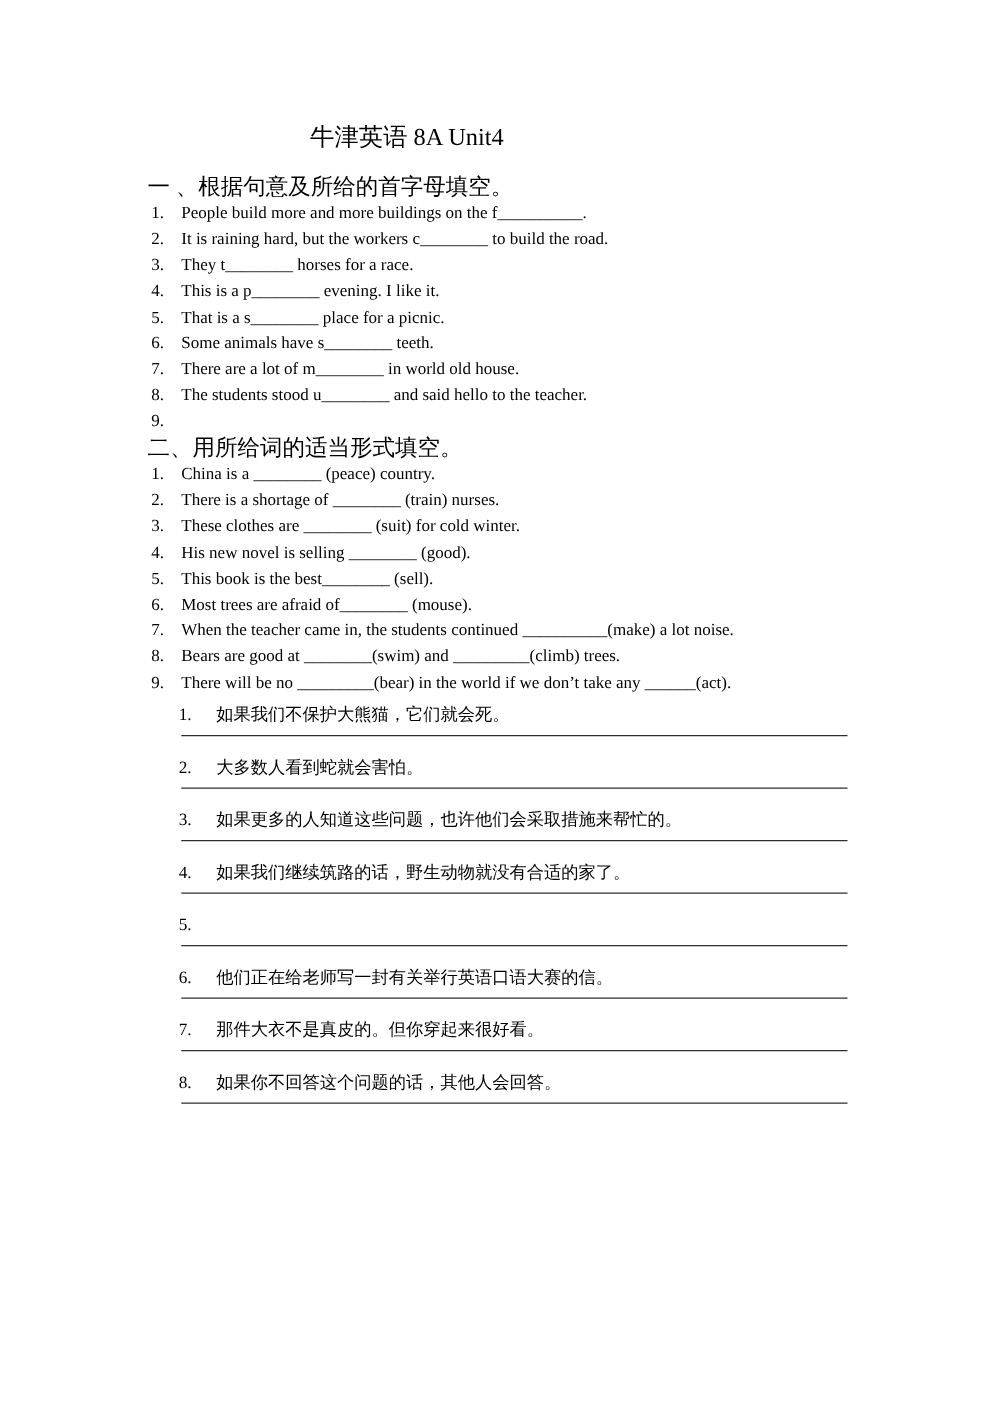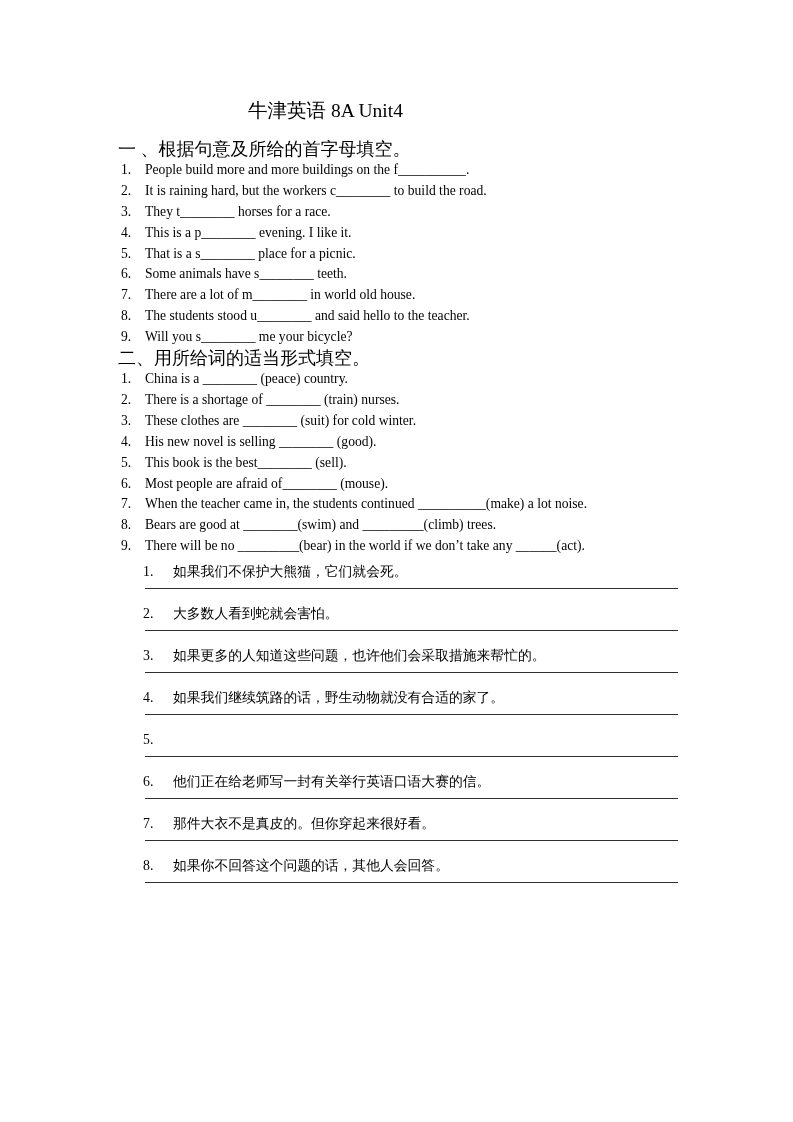--- a/index.html
+++ b/index.html
@@ -103,21 +103,20 @@
           <div class="item">
             <span class="num">7.</span>
             <span class="txt">There are a lot of m________ in world old house.</span>
           </div>
           <div class="item">
             <span class="num">8.</span>
             <span class="txt">The students stood u________ and said hello to the teacher.</span>
           </div>
           <div class="item">
             <span class="num">9.</span>
-            <span class="txt">Will you s________ me your bicycle?</span>
           </div>
         </div>
     </section>
 
     <section>
       <div class="sec-heading">二、用所给词的适当形式填空。</div>
       <div class="items">
           <div class="item">
             <span class="num">1.</span>
             <span class="txt">China is a ________ (peace) country.</span>
@@ -133,21 +132,21 @@
           <div class="item">
             <span class="num">4.</span>
             <span class="txt">His new novel is selling ________ (good).</span>
           </div>
           <div class="item">
             <span class="num">5.</span>
             <span class="txt">This book is the best________ (sell).</span>
           </div>
           <div class="item">
             <span class="num">6.</span>
-            <span class="txt">Most people are afraid of________ (mouse).</span>
+            <span class="txt">Most trees are afraid of________ (mouse).</span>
           </div>
           <div class="item">
             <span class="num">7.</span>
             <span class="txt">When the teacher came in, the students continued __________(make) a lot noise.</span>
           </div>
           <div class="item">
             <span class="num">8.</span>
             <span class="txt">Bears are good at ________(swim) and _________(climb) trees.</span>
           </div>
           <div class="item">

